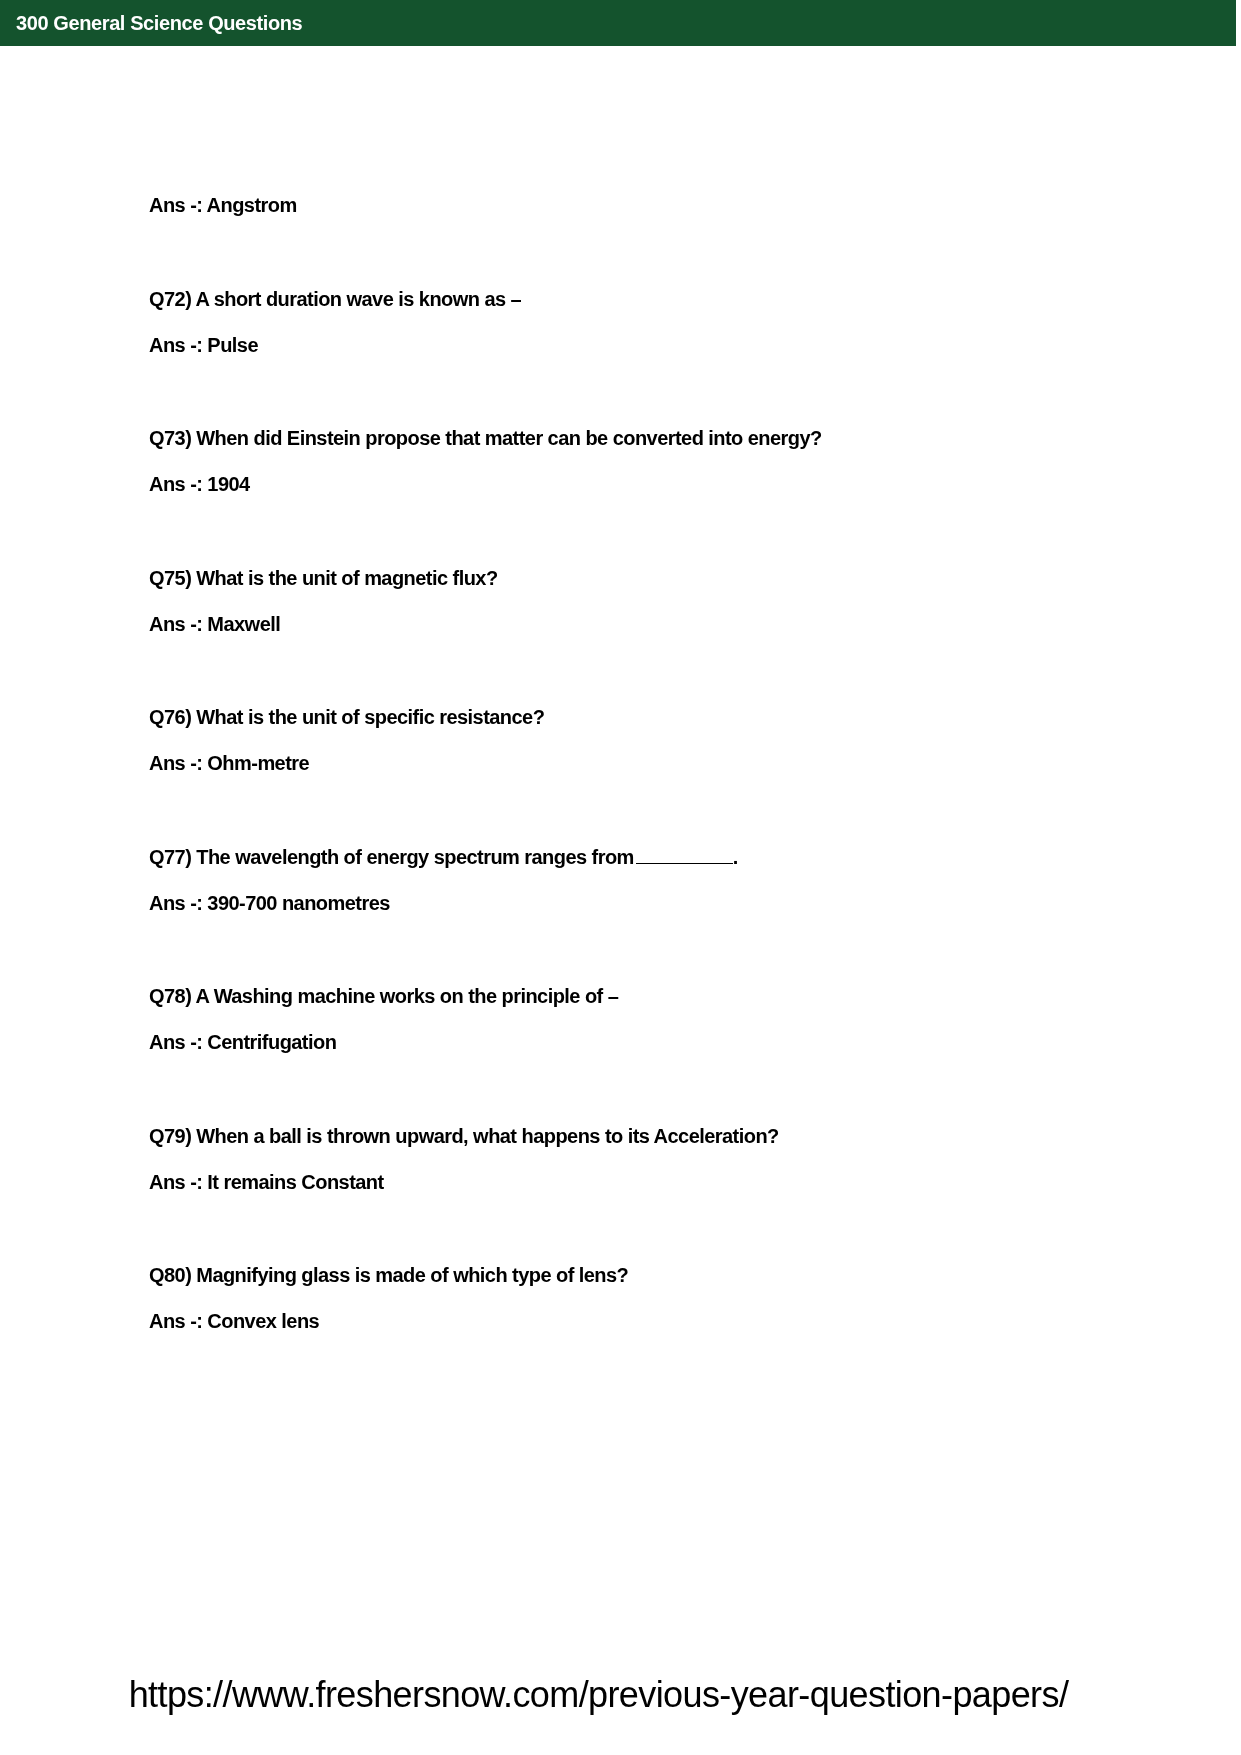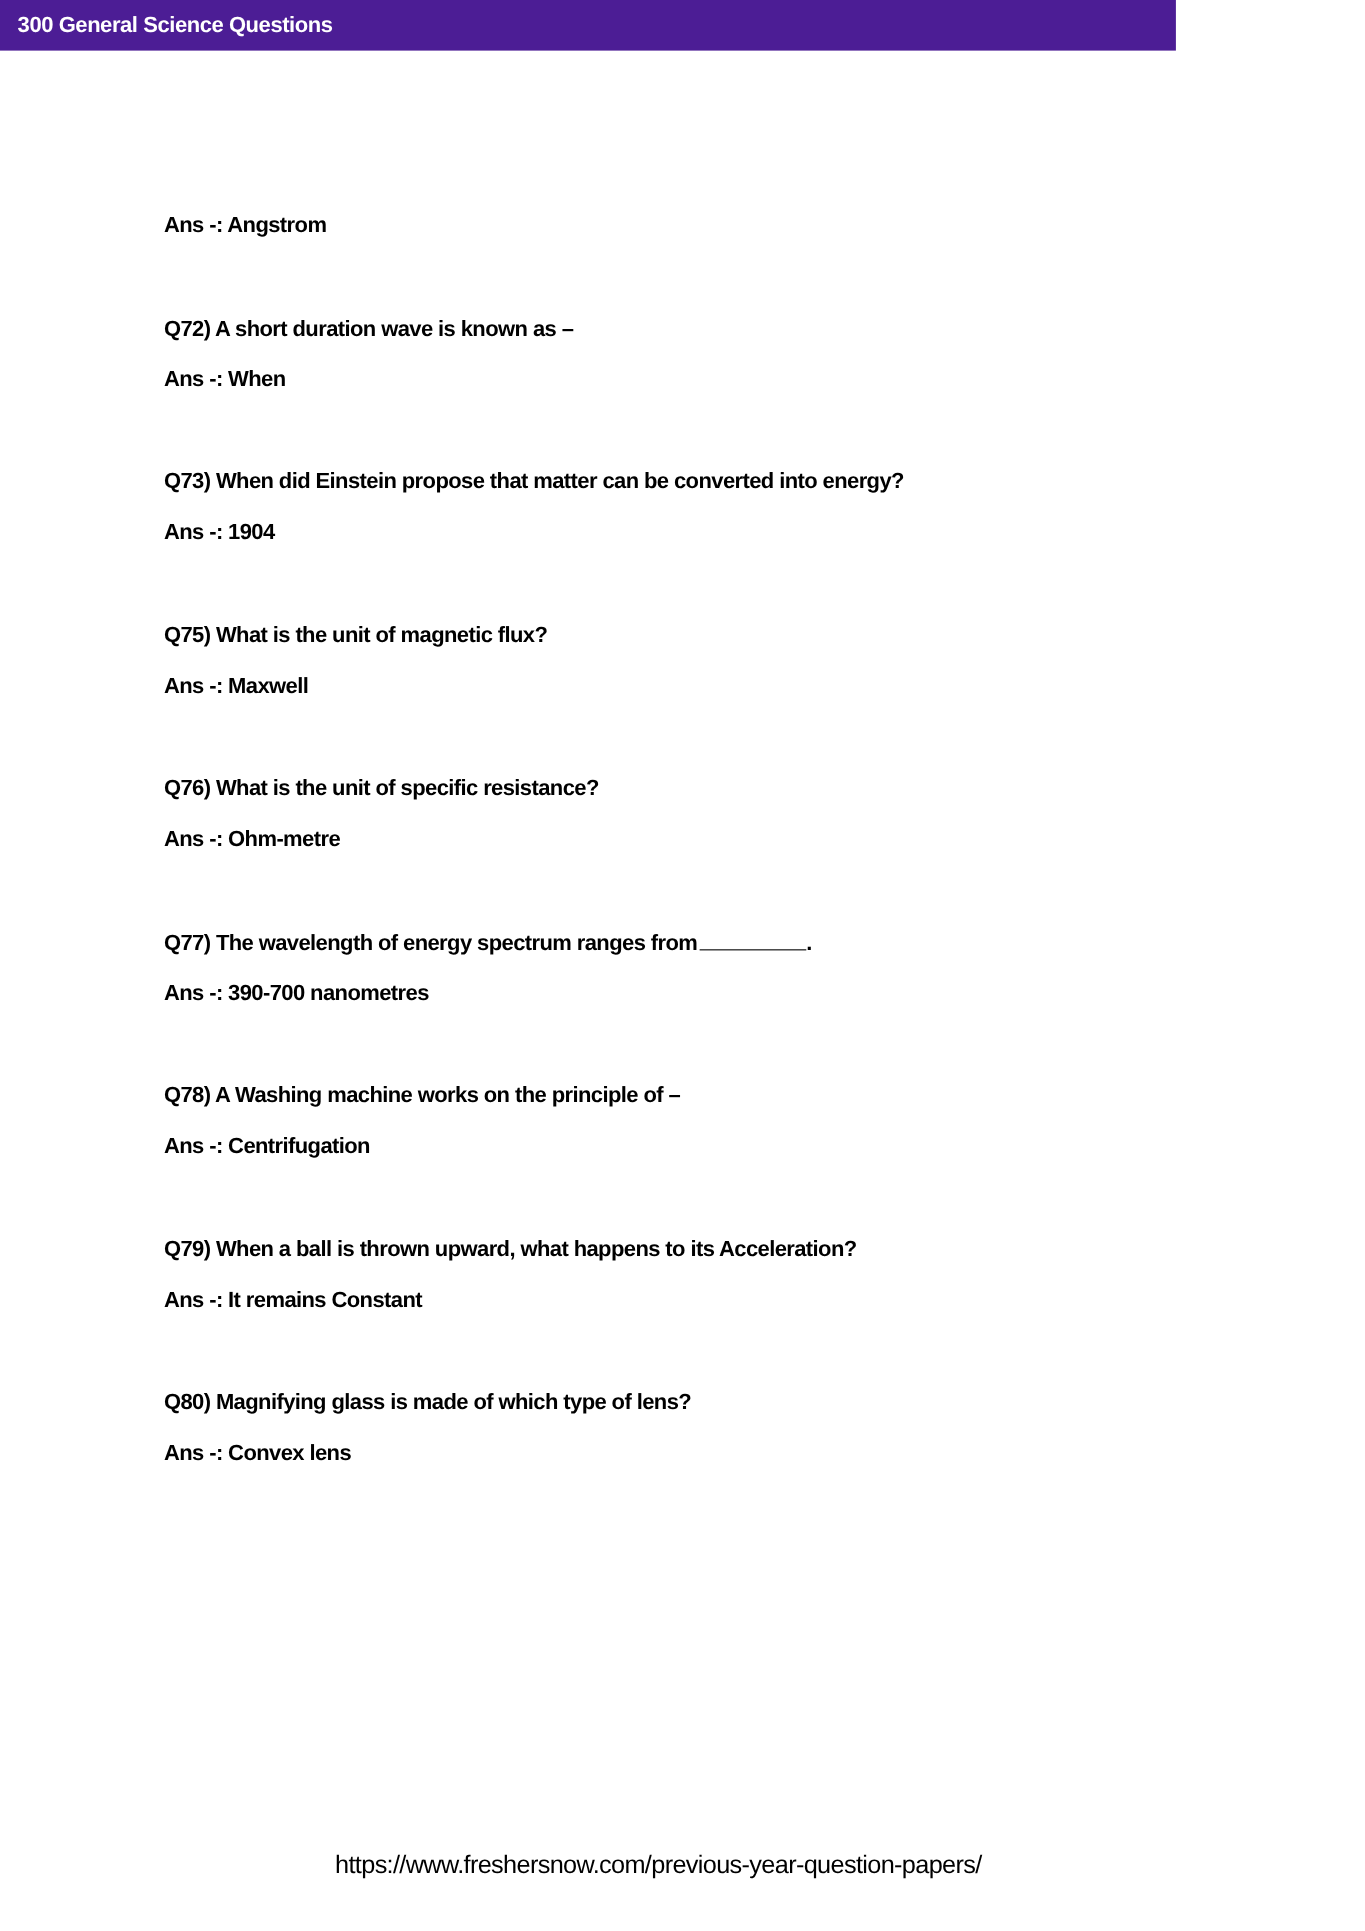--- a/index.html
+++ b/index.html
@@ -11,23 +11,23 @@
       width: 1241px;
       height: 1755px;
       position: relative;
       overflow: hidden;
       font-family: "Liberation Sans", "DejaVu Sans", sans-serif;
     }
     .header-bar {
       position: absolute;
       left: 0;
       top: 0;
-      width: 1069px;
+      width: 1236px;
       height: 46px;
-      background: #4c1d95;
+      background: #14532d;
     }
     .header-title {
       position: absolute;
       left: 16px;
       top: 11px;
       color: #ffffff;
       font-weight: bold;
       font-size: 20px;
       letter-spacing: -0.4px;
       line-height: 24px;
@@ -63,21 +63,21 @@
       vertical-align: baseline;
       margin-left: 2px;
     }
     .footer-url {
       position: absolute;
       left: 0;
       width: 1241px;
       top: 1678px;
       text-align: center;
       font-family: "Liberation Sans", sans-serif;
-      font-size: 23px;
+      font-size: 36px;
       color: #000000;
       letter-spacing: -0.6px;
       line-height: 34px;
       white-space: nowrap;
       padding-left: 0;
     }
     .footer-url span { position: relative; left: -22px; }
   </style>
 </head>
 <body>
@@ -85,21 +85,21 @@
 <div class="header-bar">
   <div class="header-title">300 General Science Questions</div>
 </div>
 
 <div class="qa-list">
   <div class="qa-item">
     <div class="answer">Ans -: Angstrom</div>
   </div>
   <div class="qa-item">
     <div class="question">Q72) A short duration wave is known as –</div>
-    <div class="answer">Ans -: When</div>
+    <div class="answer">Ans -: Pulse</div>
   </div>
   <div class="qa-item">
     <div class="question">Q73) When did Einstein propose that matter can be converted into energy?</div>
     <div class="answer">Ans -: 1904</div>
   </div>
   <div class="qa-item">
     <div class="question">Q75) What is the unit of magnetic flux?</div>
     <div class="answer">Ans -: Maxwell</div>
   </div>
   <div class="qa-item">

